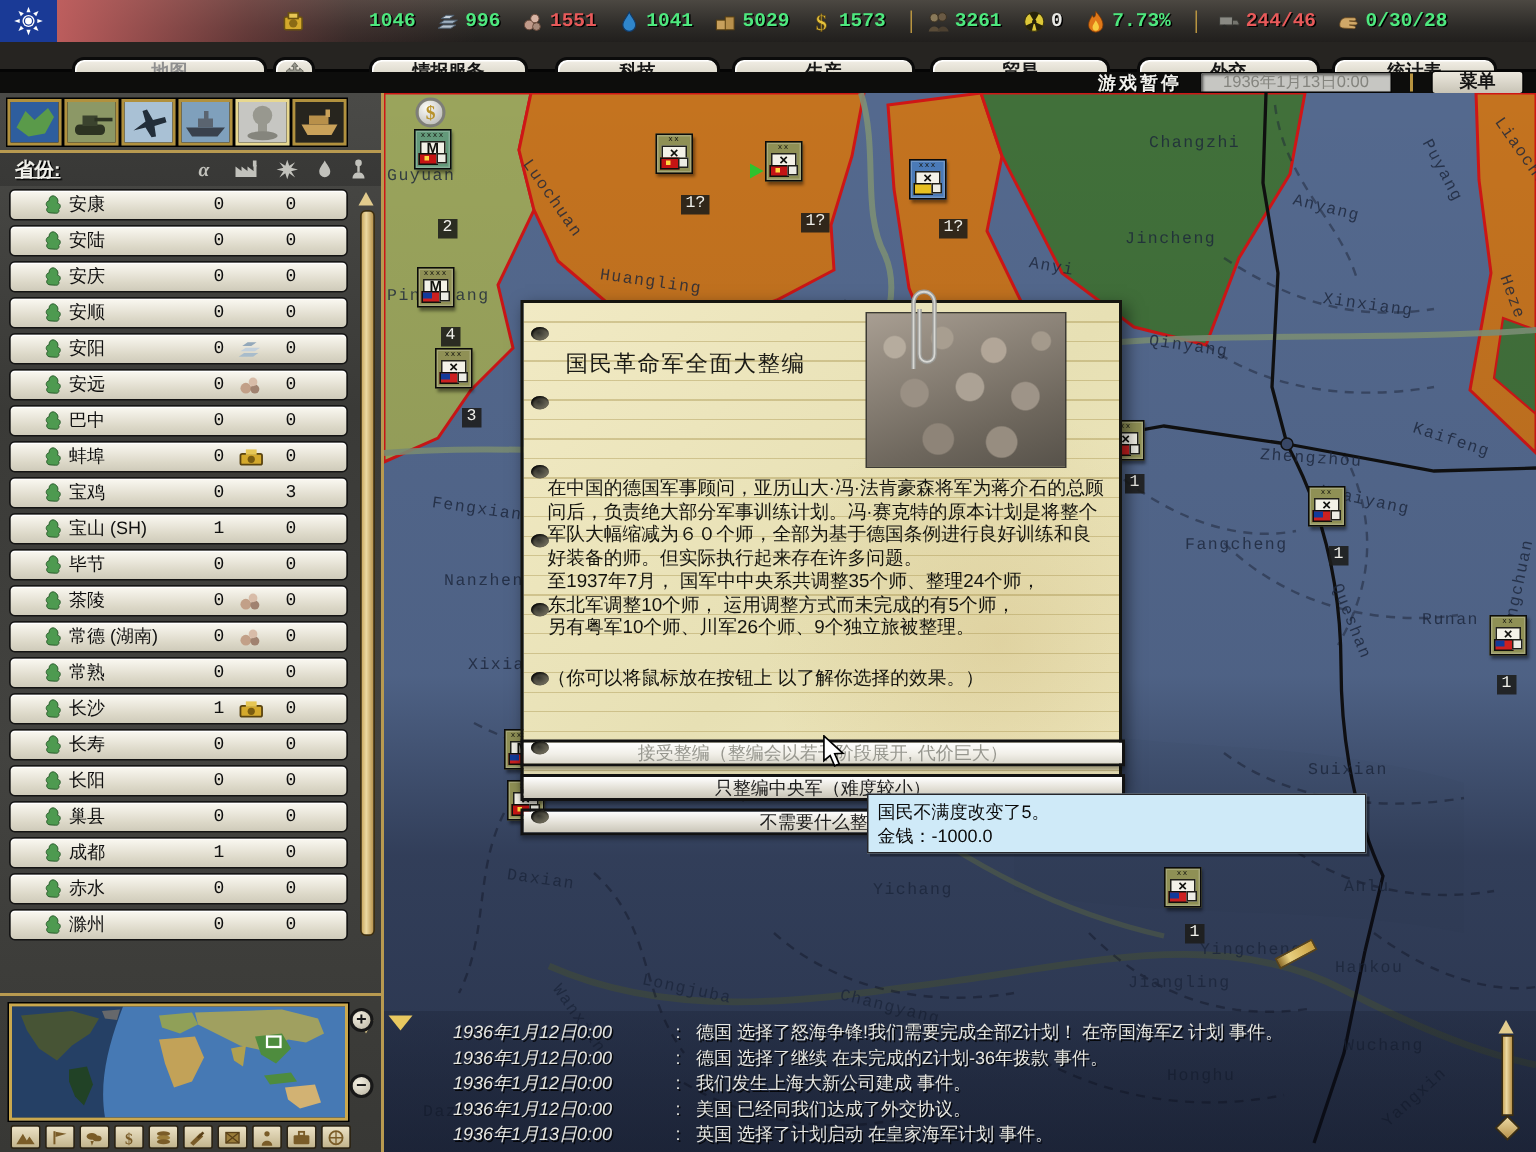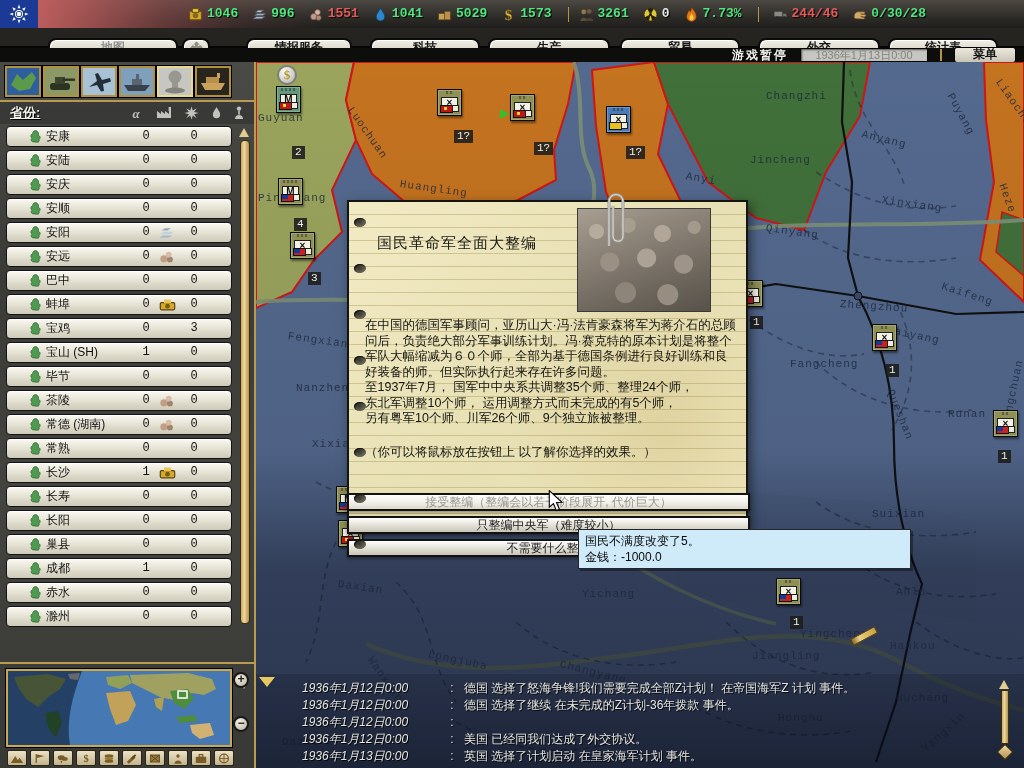--- a/index.html
+++ b/index.html
@@ -216,21 +216,21 @@
         <circle cx="12" cy="12" r="2.5" fill="#fff"></circle>
       </svg>
     </div>
     <div id="resource-strip">
         <div class="res-item">
           <span class="res-icon"><svg viewBox="0 0 14 14">
               <rect x="1.5" y="4" width="11" height="8" rx="1" fill="#d4a92c" stroke="#6b5210"></rect>
               <circle cx="7" cy="8" r="2.6" fill="#8a6a14"></circle>
               <rect x="4" y="1.5" width="6" height="3.5" fill="#e6c654" stroke="#6b5210"></rect>
             </svg></span>
-          <span class="res-value" style="color: rgb(78, 232, 126);">1046</span>
+          <span class="res-value" style="color: rgb(78, 232, 126); margin-left: 39px;">1046</span>
         </div>
         <div class="res-item">
           <span class="res-icon"><svg viewBox="0 0 14 14">
               <path d="M1,11 L4,9 H12 L9,11 Z" fill="#b6c2ce" stroke="#4a5a6a" stroke-width=".6"></path>
               <path d="M2,8 L5,6 H13 L10,8 Z" fill="#9fb0c0" stroke="#4a5a6a" stroke-width=".6"></path>
               <path d="M3,5 L6,3 H11 L8,5 Z" fill="#c6d0da" stroke="#4a5a6a" stroke-width=".6"></path>
             </svg></span>
           <span class="res-value" style="color: rgb(78, 232, 126);">996</span>
         </div>
         <div class="res-item">
@@ -972,20 +972,21 @@
             <span class="log-text">德国 选择了怒海争锋!我们需要完成全部Z计划！ 在帝国海军Z 计划 事件。</span>
           </div>
           <div class="log-row">
             <span class="log-time">1936年1月12日0:00</span>
             <span class="log-colon">:</span>
             <span class="log-text">德国 选择了继续 在未完成的Z计划-36年拨款 事件。</span>
           </div>
           <div class="log-row">
             <span class="log-time">1936年1月12日0:00</span>
             <span class="log-colon">:</span>
+            <span class="log-text">我们发生上海大新公司建成 事件。</span>
           </div>
           <div class="log-row">
             <span class="log-time">1936年1月12日0:00</span>
             <span class="log-colon">:</span>
             <span class="log-text">美国  已经同我们达成了外交协议。</span>
           </div>
           <div class="log-row">
             <span class="log-time">1936年1月13日0:00</span>
             <span class="log-colon">:</span>
             <span class="log-text">英国 选择了计划启动 在皇家海军计划 事件。</span>

